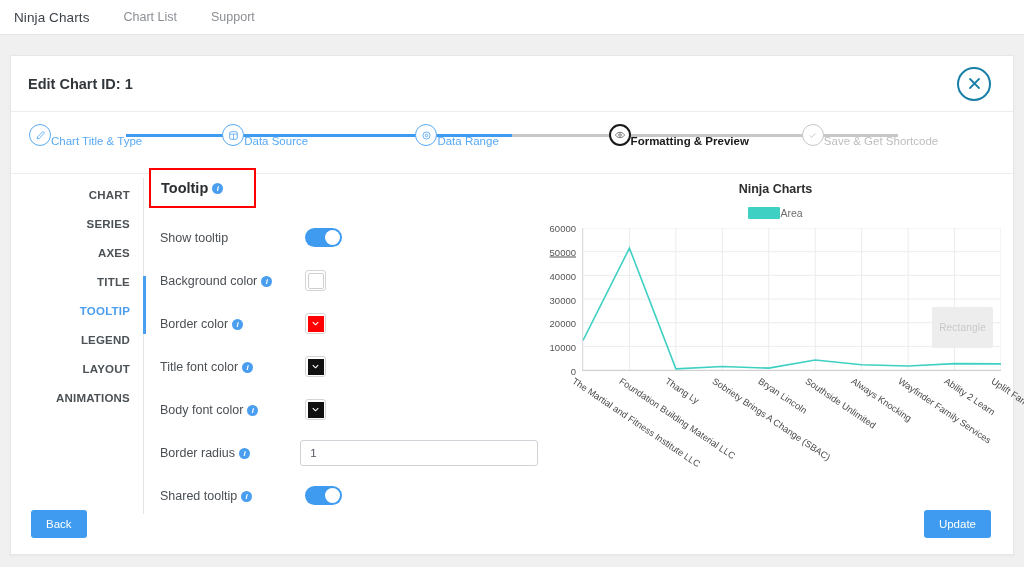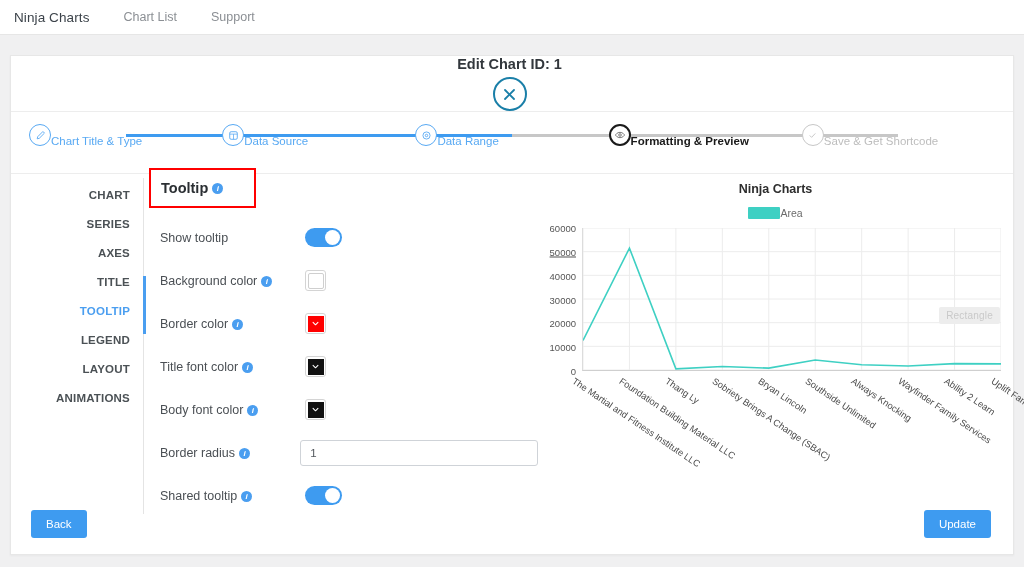--- a/index.html
+++ b/index.html
@@ -41,21 +41,20 @@
     border: 1px solid #e7e7e7;
     box-shadow: 0 1px 2px rgba(0,0,0,.04);
   }
   .card-header {
     height: 56px;
     display: flex;
     align-items: center;
     justify-content: space-between;
     padding: 0 22px 0 17px;
     border-bottom: 1px solid #ededed;
-    flex-direction: column;
   }
   .card-title {
     font-size: 14.5px;
     font-weight: bold;
     color: #32373c;
   }
   .close-btn {
     width: 34px; height: 34px;
     border-radius: 50%;
     border: 2.2px solid #1a7fa8;
@@ -289,25 +288,25 @@
   }
   .plot {
     position: absolute;
     left: 44px; top: 0; right: 12px; height: 143px;
     border-left: 1px solid #dcdcdc;
     border-bottom: 1px solid #cfcfcf;
   }
   .plot svg { display: block; width: 100%; height: 100%; }
   .watermark {
     position: absolute;
-    right: 1px; top: 79px;
+    right: 8px; top: 79px;
     background: #ededed;
     color: #c9c9c9;
     font-size: 10px;
-    padding: 3px 7px;
+    padding: 15px 7px;
     border-radius: 2px;
     letter-spacing: .2px;
   }
   .xlabels {
     position: absolute;
     left: 44px; right: 0; top: 144px;
     height: 96px;
   }
   .xlabels .xl {
     position: absolute;

